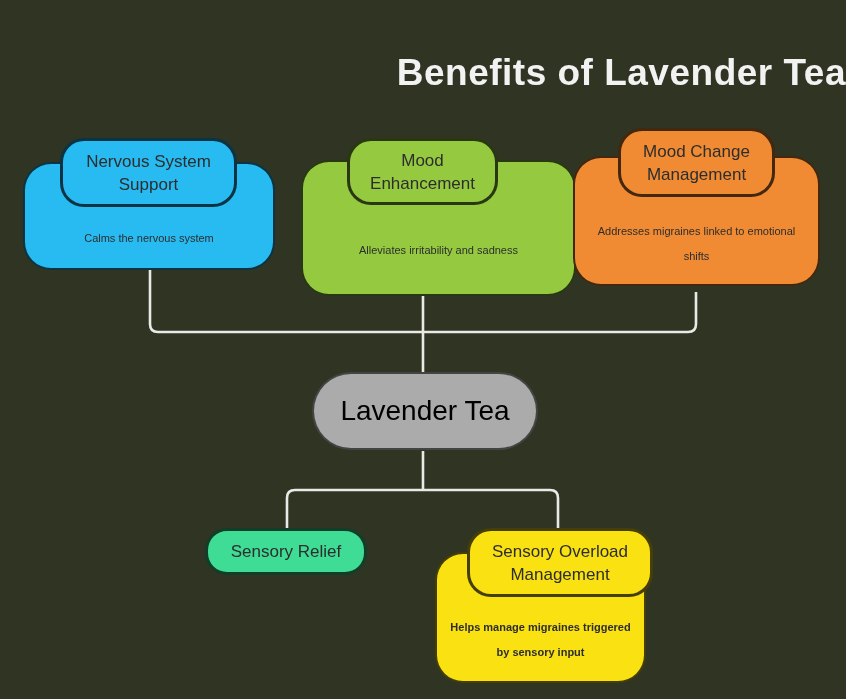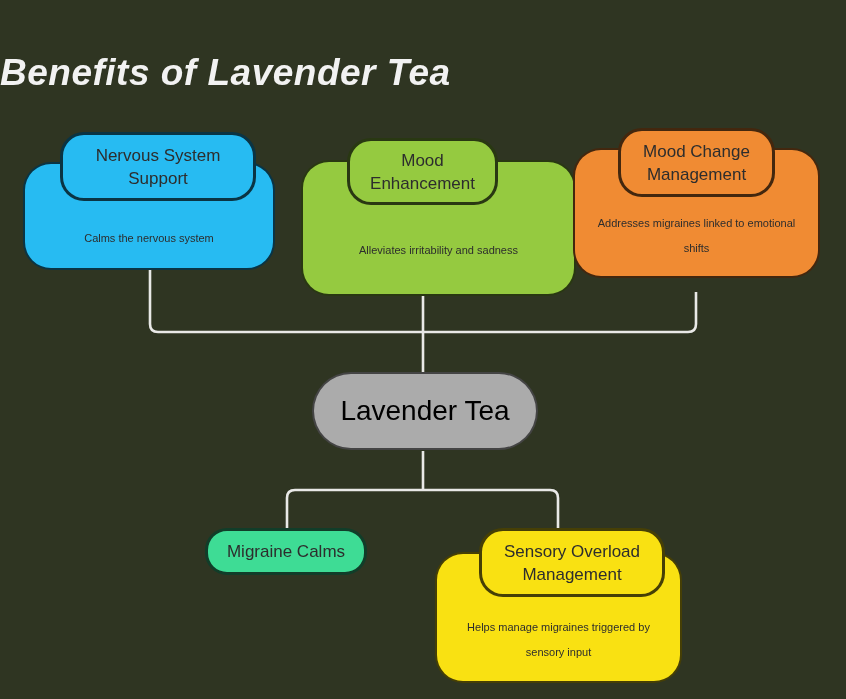--- a/index.html
+++ b/index.html
@@ -11,26 +11,25 @@
     position:relative;
     width:846px;
     height:699px;
     background:#2f3522;
     overflow:hidden;
   }
   .diagram-title{
     position:absolute;
     left:0; top:52px;
     width:100%;
-    text-align:left;
+    text-align:right;
     font-size:37px;
     font-weight:bold;
     letter-spacing:.5px;
     color:#f2f2f2;
-    font-style:italic;
   }
   .edges{
     position:absolute;
     left:0; top:0;
     width:846px; height:699px;
   }
   
   .node-body{
     position:absolute;
     box-sizing:border-box;
@@ -75,37 +74,37 @@
     border-radius:39px;
     display:flex;
     align-items:center;
     justify-content:center;
     font-size:28px;
     color:#000000;
     z-index:2;
   }
   
   .n1-body{left:23px;  top:162px; width:252px; height:108px;}
-  .n1-label{left:60px;  top:132px; width:196px; height:69px;}
+  .n1-label{left:60px;  top:138px; width:177px; height:69px;}
   .n1-text{top:45px;}
 
   .n2-body{left:301px; top:160px; width:275px; height:136px;}
   .n2-label{left:347px; top:138px; width:151px; height:67px; padding:0 6px;}
   .n2-text{top:45px;}
 
-  .n3-body{left:573px; top:148px; width:247px; height:130px;}
+  .n3-body{left:573px; top:156px; width:247px; height:130px;}
   .n3-label{left:618px; top:128px; width:157px; height:69px;}
   .n3-text{top:45px;}
 
   .n4-body{left:160px; top:550px; width:253px; height:117px;}
   .n4-label{left:205px; top:528px; width:162px; height:47px; border-radius:22px;}
   .n4-text{top:25px;}
 
-  .n5-body{left:435px; top:552px; width:247px; height:131px;}
-  .n5-label{left:467px; top:528px; width:186px; height:69px;margin-left:12px;}
+  .n5-body{left:435px; top:552px; width:211px; height:131px;font-weight:bold;}
+  .n5-label{left:467px; top:528px; width:186px; height:69px;}
   .n5-text{top:45px;}
 </style>
 </head>
 <body>
 
 <div class="canvas">
 
   <div class="diagram-title">Benefits of Lavender Tea</div>
 
   <svg class="edges" width="846" height="699" viewBox="0 0 846 699" aria-hidden="true">
@@ -127,20 +126,20 @@
   </div>
   <div class="node-label n2-label" style="background-color: rgb(149, 202, 64);">Mood Enhancement</div>
 
   <div class="node-body n3-body" style="background-color: rgb(240, 139, 51);">
     <div class="node-text n3-text">Addresses migraines linked to emotional shifts</div>
   </div>
   <div class="node-label n3-label" style="background-color: rgb(240, 139, 51);">Mood Change Management</div>
 
   <div class="root-node" style="background-color: rgb(171, 171, 171);">Lavender Tea</div>
 
-  <div class="node-label n4-label" style="background-color: rgb(62, 220, 149);">Migraine Calms</div>
+  <div class="node-label n4-label" style="background-color: rgb(62, 220, 149);">Sensory Relief</div>
 
   <div class="node-body n5-body" style="background-color: rgb(249, 225, 18);">
     <div class="node-text n5-text">Helps manage migraines triggered by sensory input</div>
   </div>
   <div class="node-label n5-label" style="background-color: rgb(249, 225, 18);">Sensory Overload Management</div>
 
 </div>
 
 </body></html>

